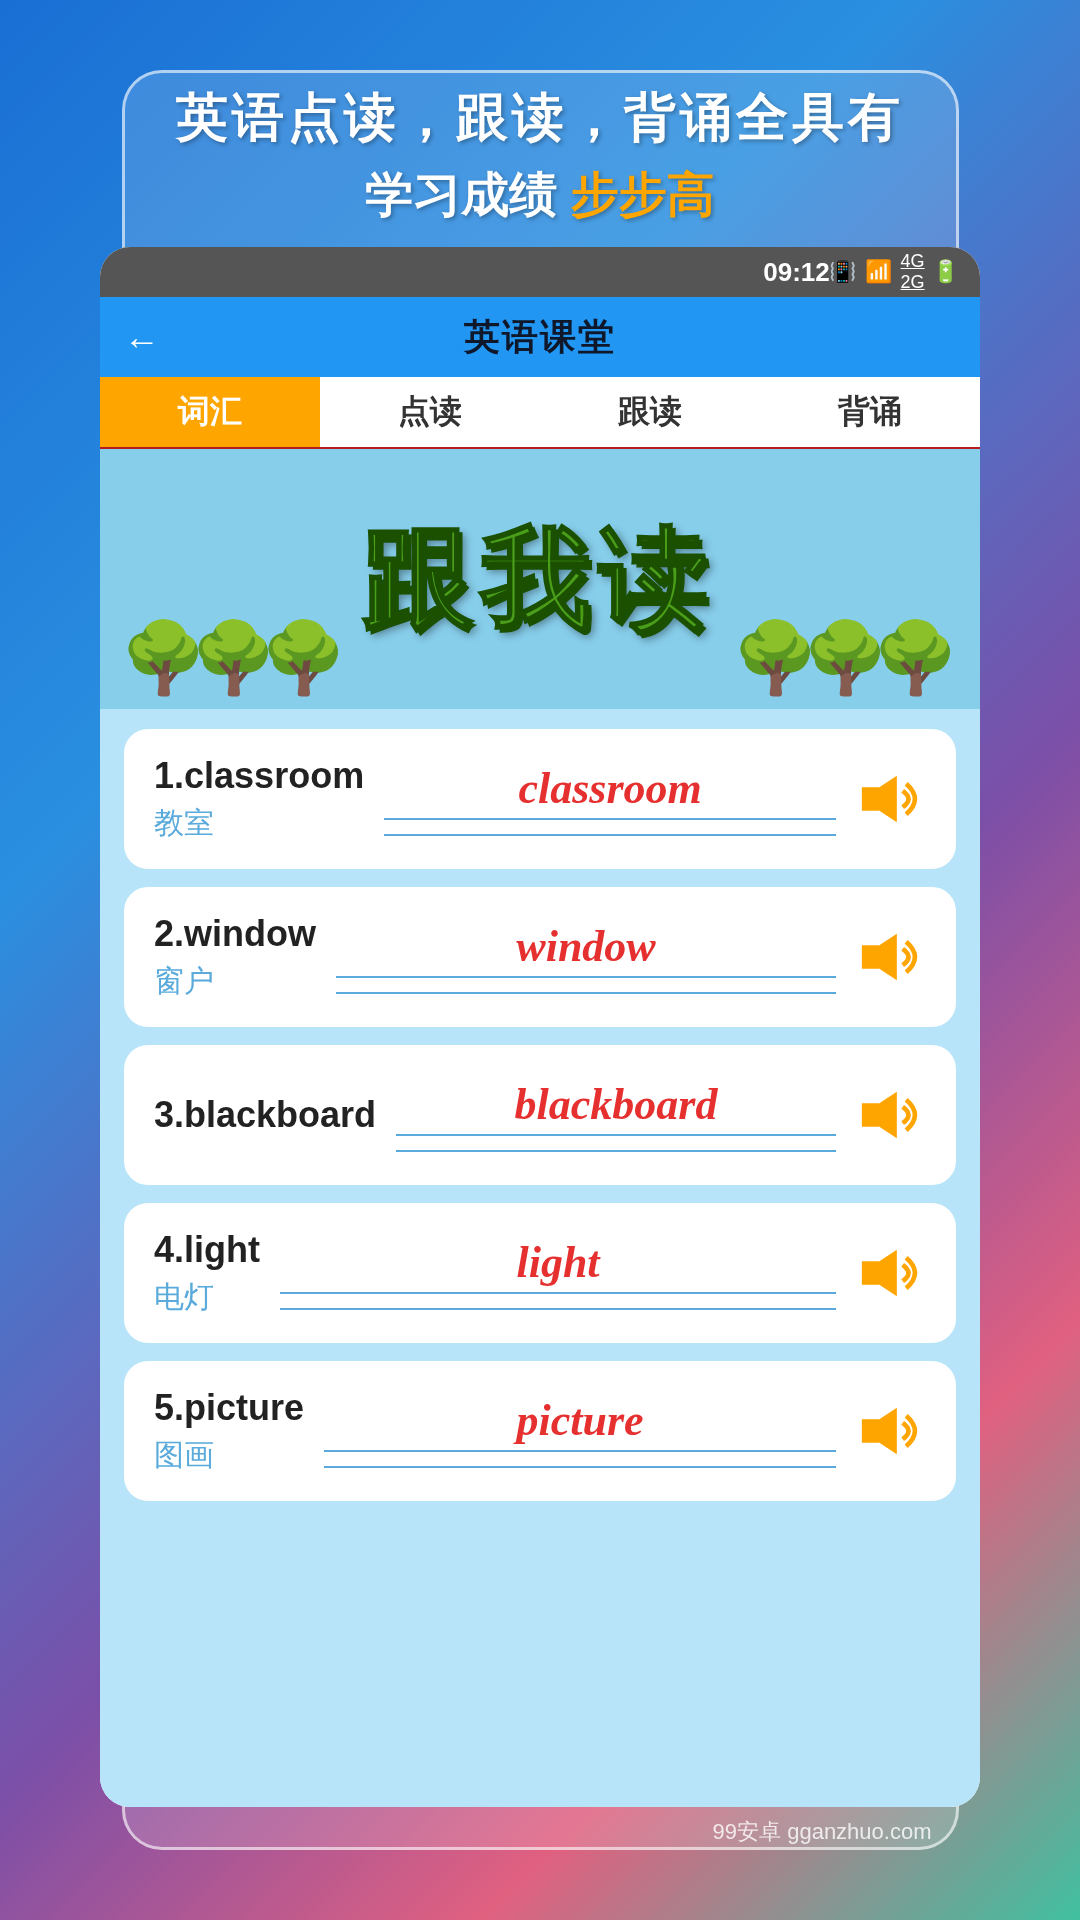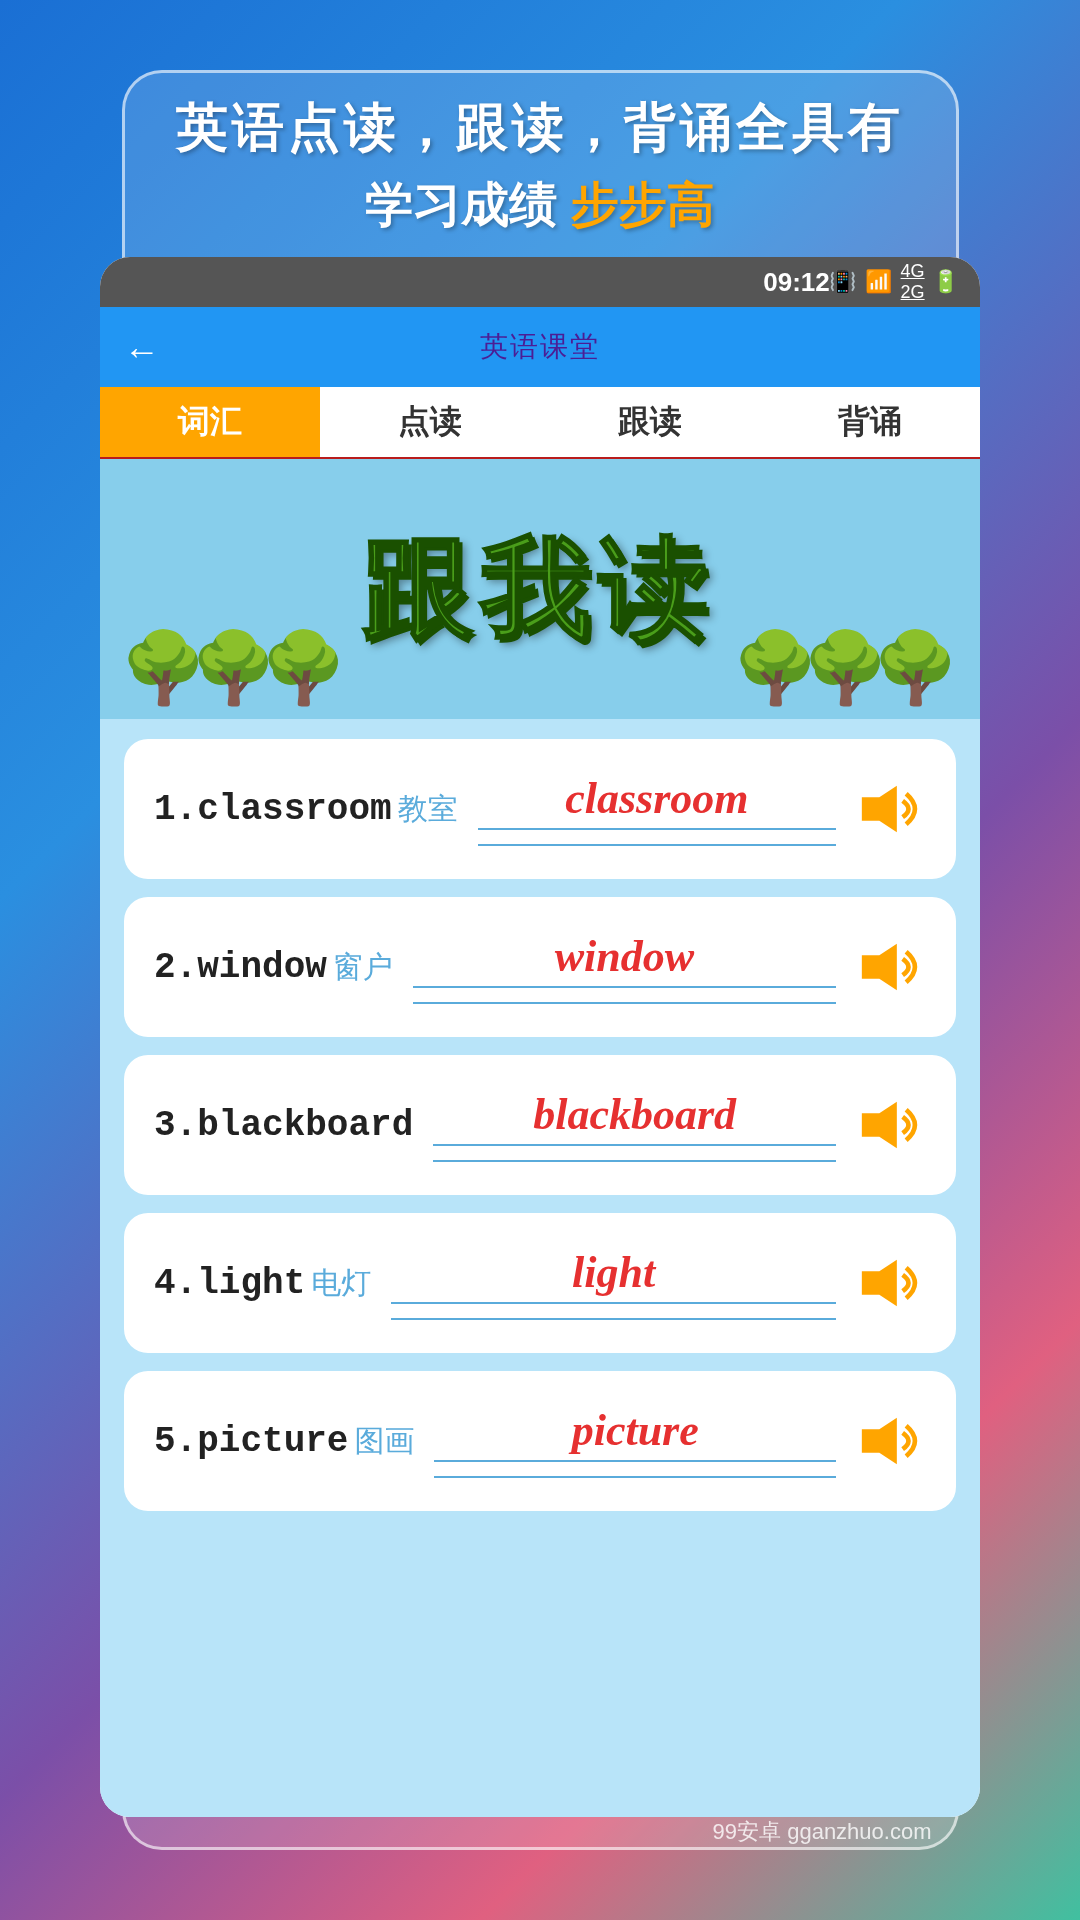--- a/index.html
+++ b/index.html
@@ -15,21 +15,21 @@
     }
     .outer-card {
       width: 837px;
       height: 1780px;
       background: rgba(255,255,255,0.15);
       border-radius: 40px;
       border: 3px solid rgba(255,255,255,0.6);
       display: flex;
       flex-direction: column;
       align-items: center;
-      padding-top: 20px;
+      padding-top: 10px;
       position: relative;
     }
     .promo-title {
       font-size: 52px;
       font-weight: 900;
       color: white;
       text-shadow: 2px 2px 4px rgba(0,0,0,0.3);
       letter-spacing: 4px;
       margin-bottom: 10px;
     }
@@ -87,23 +87,23 @@
       flex-shrink: 0;
     }
     .app-header-back {
       position: absolute;
       left: 24px;
       color: white;
       font-size: 36px;
       font-weight: bold;
     }
     .app-header-title {
-      color: #4c1d95;
-      font-size: 28px;
-      font-weight: normal;
+      color: #0f172a;
+      font-size: 36px;
+      font-weight: bold;
       letter-spacing: 2px;
     }
     
     .tabs-bar {
       display: flex;
       height: 72px;
       border-bottom: 2px solid #b91c1c;
       flex-shrink: 0;
       background: white;
     }
@@ -171,23 +171,22 @@
       border-radius: 24px;
       padding: 22px 30px;
       display: flex;
       align-items: center;
       justify-content: space-between;
       min-height: 140px;
       flex-shrink: 0;
     }
     .word-left {
       display: flex;
-      flex-direction: row;
+      flex-direction: column;
       gap: 6px;
-      font-family: Liberation Mono, monospace;
     }
     .word-english {
       font-size: 36px;
       font-weight: bold;
       color: #222;
     }
     .word-chinese {
       font-size: 30px;
       color: #5AABDB;
     }

